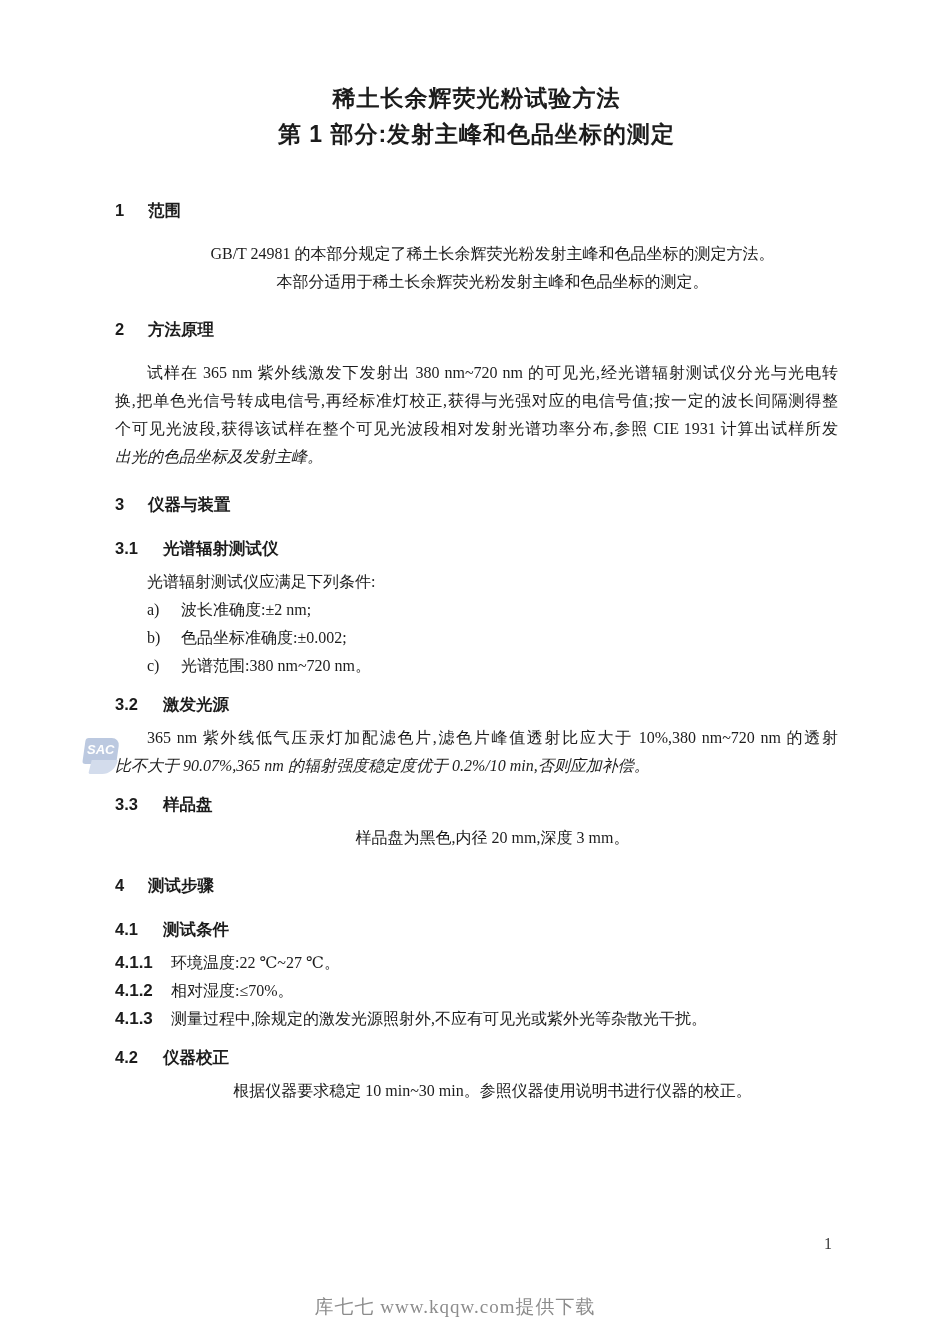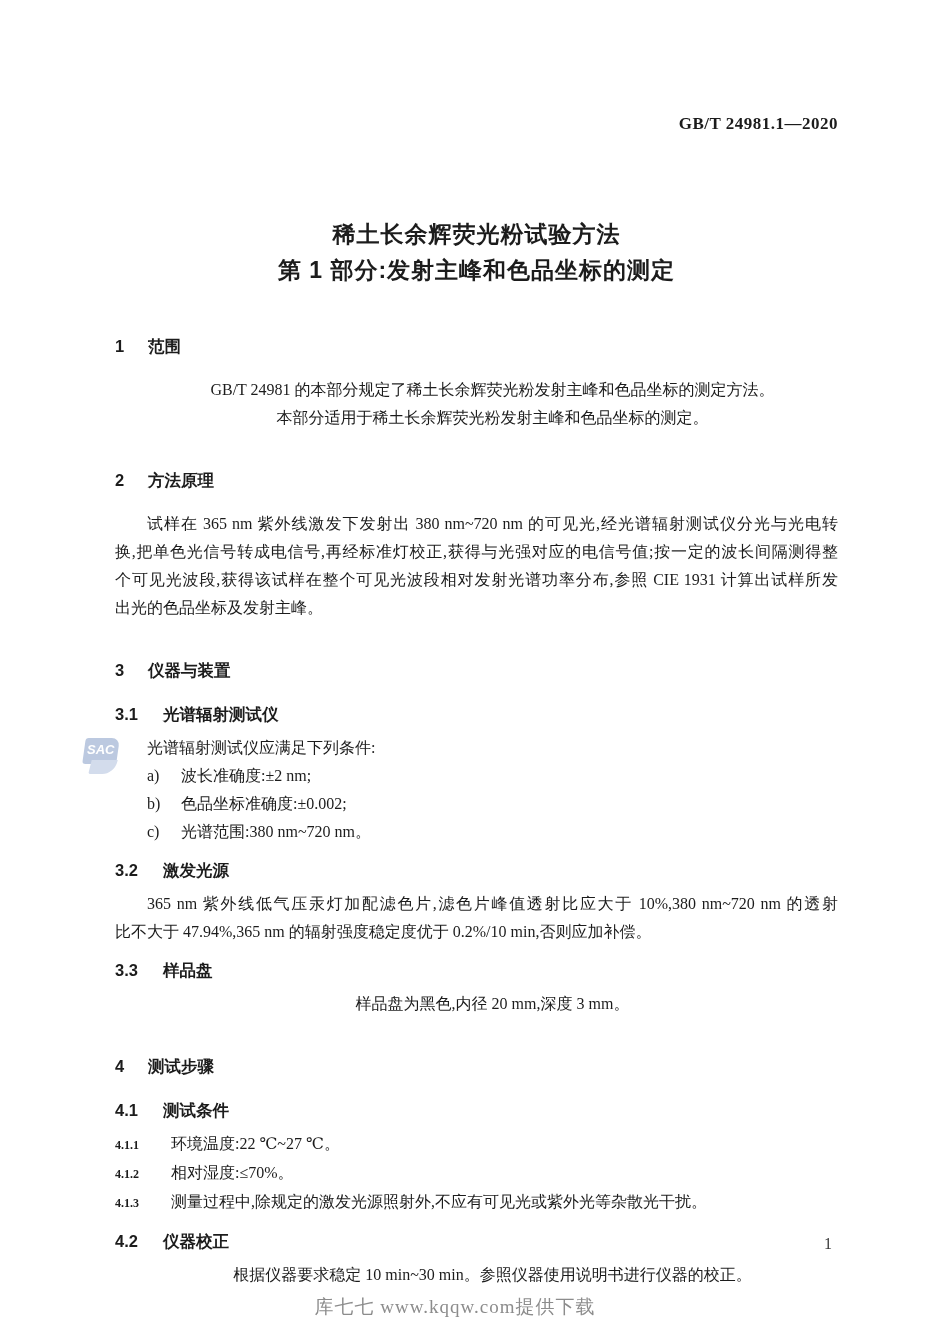--- a/index.html
+++ b/index.html
@@ -30,21 +30,21 @@
     margin-top: 80px;
     margin-bottom: 44px;
     text-align: center;
     font-family: "Liberation Sans", "DejaVu Sans", sans-serif;
     font-weight: bold;
     font-size: 23px;
     line-height: 36px;
     letter-spacing: 1px;
   }
   .h1 {
-    margin-top: 34px;
+    margin-top: 19px;
     margin-bottom: 16px;
     font-family: "Liberation Sans", "DejaVu Sans", sans-serif;
     font-weight: bold;
     font-size: 16.5px;
     line-height: 28px;
   }
   .h3 {
     margin-top: 10px;
     margin-bottom: 6px;
     font-family: "Liberation Sans", "DejaVu Sans", sans-serif;
@@ -53,29 +53,29 @@
     line-height: 28px;
   }
   .hnum1 { display: inline-block; min-width: 33px; }
   .hnum3 { display: inline-block; min-width: 48px; }
   .para, .jline, .list-line, .clause {
     font-size: 16px;
     line-height: 28px;
   }
   .ind { text-indent: 2em; text-align: center; }
   .jline { text-align: justify; text-align-last: justify; }
-  .jend { text-align-last: left; }
+  .jend { text-align-last: left; font-style: italic; }
   .pad2 { padding-left: 2em; }
   .list-line .marker { display: inline-block; min-width: 34px; }
   .clause .cnum {
     display: inline-block;
     min-width: 56px;
-    font-family: Liberation Serif, serif;
-    font-weight: bold;
-    font-size: 12px;
+    font-family: Liberation Sans, sans-serif;
+    font-weight: bold;
+    font-size: 17px;
   }
   .sac-logo {
     position: absolute;
     left: 84px;
     top: 734px;
     width: 34px;
     height: 44px;
   }
   .sac-shape {
     position: absolute;
@@ -128,21 +128,20 @@
 <div class="page">
 
   <div class="sac-logo">
     <div class="sac-shape"></div>
     <div class="sac-swoosh"></div>
     <div class="sac-text">SAC</div>
   </div>
 
   <div class="content">
 
-    <div class="doc-code">GB/T 24981.1—2020</div>
 
     <div class="doc-title">
       <div>稀土长余辉荧光粉试验方法</div>
       <div>第 1 部分:发射主峰和色品坐标的测定</div>
     </div>
 
     <div class="h1">
       <span class="hnum1">1</span><span>范围</span>
     </div>
     <div class="para ind">GB/T 24981 的本部分规定了稀土长余辉荧光粉发射主峰和色品坐标的测定方法。</div>
@@ -171,21 +170,21 @@
       <span class="marker">b)</span><span>色品坐标准确度:±0.002;</span>
     </div>
     <div class="list-line pad2">
       <span class="marker">c)</span><span>光谱范围:380 nm~720 nm。</span>
     </div>
 
     <div class="h3">
       <span class="hnum3">3.2</span><span>激发光源</span>
     </div>
     <div class="jline ind">365 nm 紫外线低气压汞灯加配滤色片,滤色片峰值透射比应大于 10%,380 nm~720 nm 的透射</div>
-    <div class="jline jend">比不大于 47.94%,365 nm 的辐射强度稳定度优于 0.2%/10 min,否则应加补偿。</div>
+    <div class="jline jend">比不大于 90.07%,365 nm 的辐射强度稳定度优于 0.2%/10 min,否则应加补偿。</div>
 
     <div class="h3">
       <span class="hnum3">3.3</span><span>样品盘</span>
     </div>
     <div class="para ind">样品盘为黑色,内径 20 mm,深度 3 mm。</div>
 
     <div class="h1">
       <span class="hnum1">4</span><span>测试步骤</span>
     </div>
 

